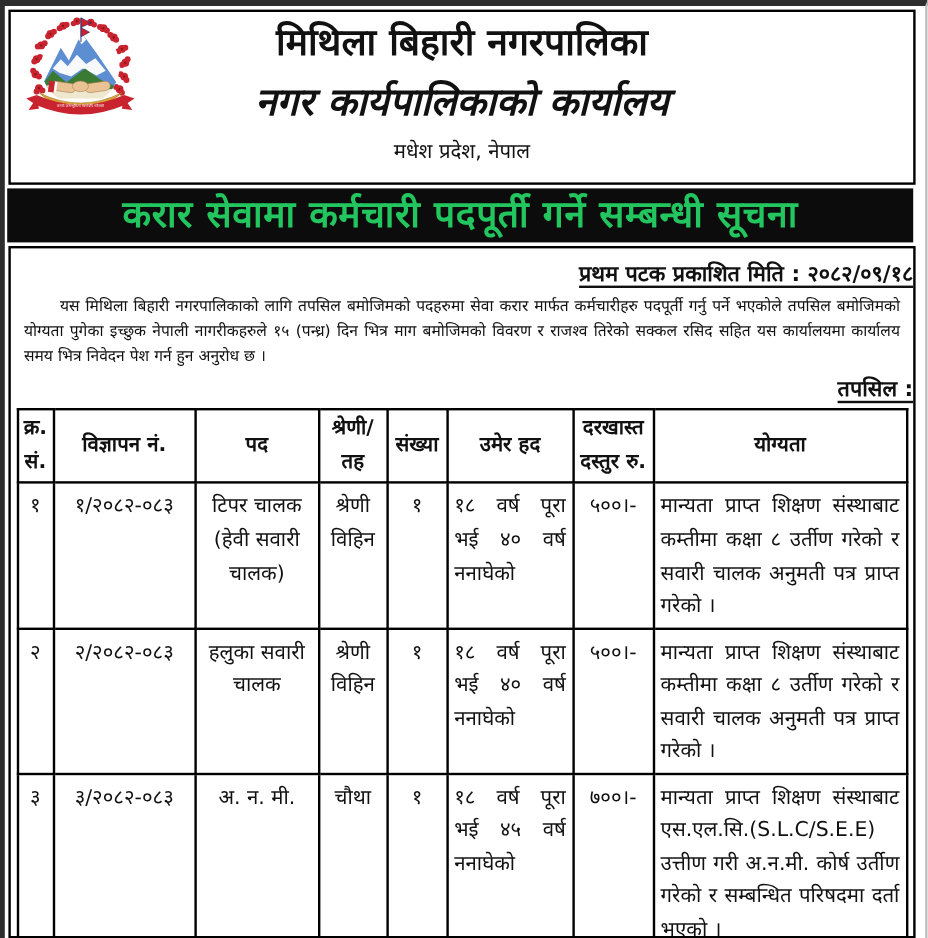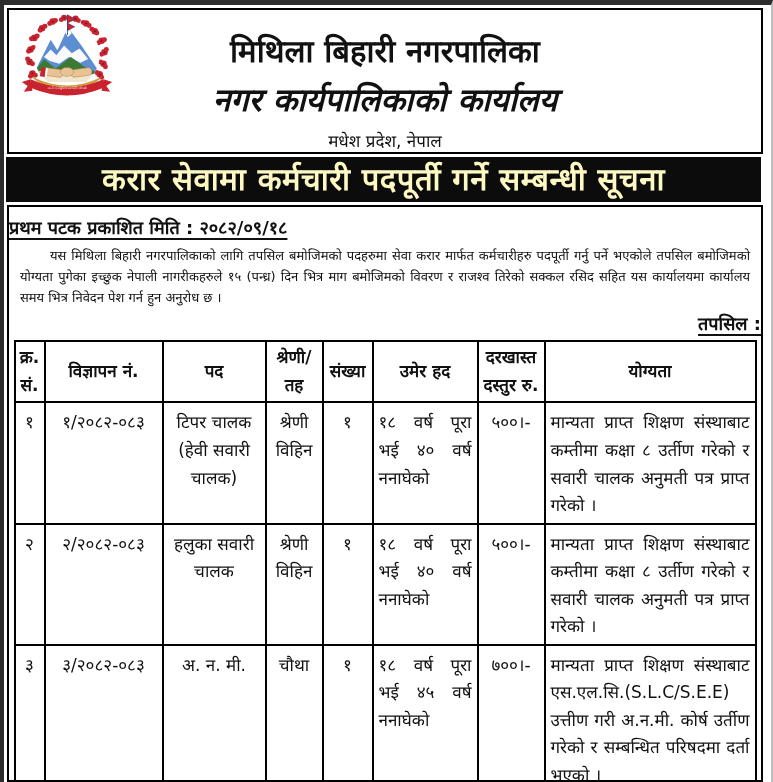--- a/index.html
+++ b/index.html
@@ -7,40 +7,40 @@
   .page {
     position:relative; width:773px; height:782px; background:#ffffff;
     border-top:5px solid #2d2d2d; border-left:4px solid #2d2d2d;
     border-right:2px solid #bdbdbd;
     overflow:hidden;
     font-family:"DejaVu Sans", sans-serif; color:#111;
   }
   
   .header-box {
     margin:3px 8px 0 3px; border:2px solid #000; height:146px;
-    position:relative; text-align:center; padding-top:24px; background:#fff;
+    position:relative; text-align:center; padding-top:9px; background:#fff;
   }
   .logo-wrap { position:absolute; left:10px; top:1px; width:96px; height:96px; }
   .h-line1 { font-size:31px; font-weight:bold; line-height:1.15; }
   .h-line2 { font-size:32px; font-weight:bold; margin-top:7px;font-style:italic; }
   .h-line3 { font-size:20px; font-weight:bold; margin-top:10px; }
   .h-line4 { font-size:17px; font-weight:normal; margin-top:9px; }
   
   .banner {
-    margin:3px 10px 3px 2px; background:#0c0c0c; color:#fef9c3;
+    margin:3px 10px 3px 2px; background:#0c0c0c; color:#22c55e;
     height:45px; line-height:45px; text-align:center;
     font-size:31px; font-weight:bold; letter-spacing:0.5px;
   }
   
   .content-box {
     margin:0 8px 0 3px; border:2px solid #000; height:577px;
     overflow:hidden; background:#fff;
   }
   .date-line {
-    text-align:left; font-weight:bold; font-size:18px; margin-top:8px;
+    text-align:right; font-weight:bold; font-size:18px; margin-top:8px;
     text-decoration:underline; text-underline-offset:4px; text-decoration-thickness:2px;
   }
   .body-para {
     font-size:13px; font-weight:500; text-align:justify;
     margin:7px 11px 0 11px; line-height:1.6; text-indent:30px;
   }
   .table-caption {
     text-align:right; font-weight:bold; font-size:18px; margin:3px 0 5px 0;
     text-decoration:underline; text-underline-offset:4px; text-decoration-thickness:2px;
   }

